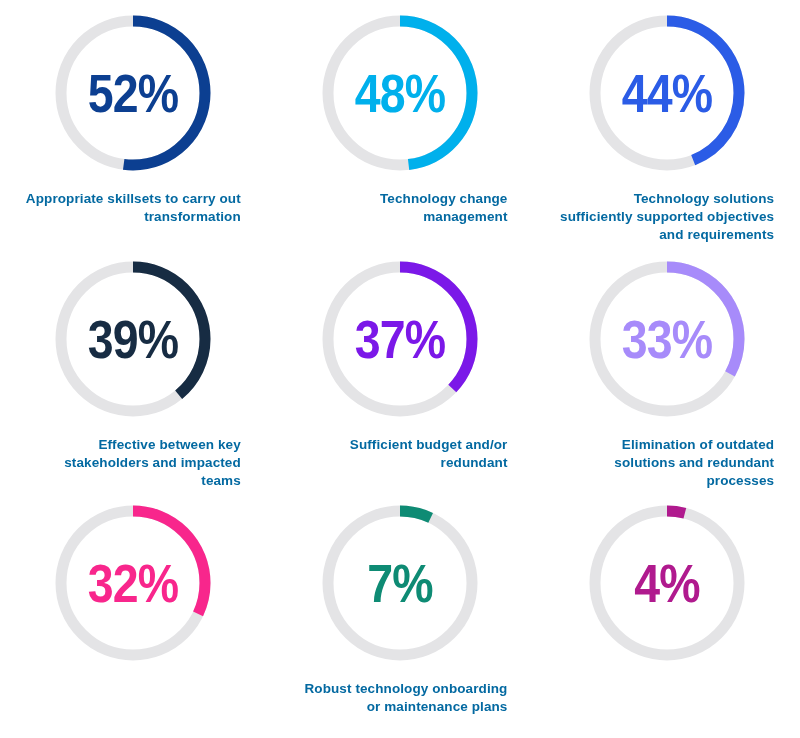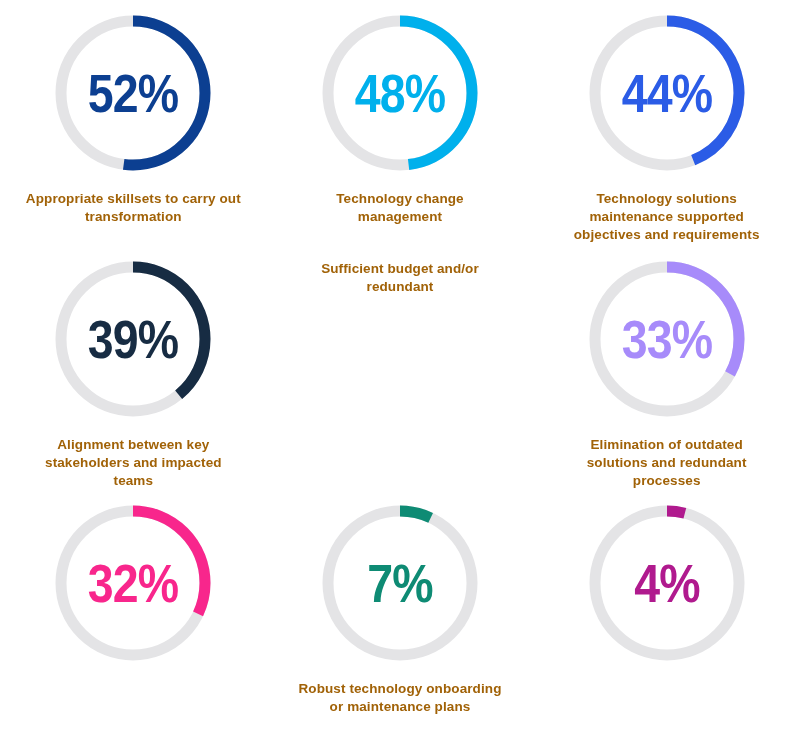--- a/index.html
+++ b/index.html
@@ -53,26 +53,26 @@
     font-weight: 700;
     font-size: 54px;
     letter-spacing: -1px;
     transform: scaleX(0.86);
     line-height: 1;
     user-select: none;
   }
   .stat-label {
     margin-top: 14px;
     width: 215px;
-    text-align: center;
+    text-align: right;
     font-family: "Liberation Sans", sans-serif;
     font-size: 13.5px;
     font-weight: 700;
     line-height: 1.32;
-    color: #a16207;
+    color: #0369a1;
     letter-spacing: 0.1px;
   }
   
   .stat-cell.row-1 .donut-wrap { margin-top: 10px; }
   .stat-cell.row-2 .donut-wrap { margin-top: 10px; }
   .stat-cell.row-3 .donut-wrap { margin-top: 8px; text-decoration: underline; }
 </style>
 </head>
 <body>
 
@@ -98,33 +98,40 @@
       <div class="stat-label">Technology change management</div>
     </div>
     <div class="stat-cell row-1">
       <div class="donut-wrap">
         <svg viewBox="0 0 166 166">
           <circle cx="83" cy="83" r="72" fill="none" stroke="#e4e4e6" stroke-width="11"></circle>
           <circle cx="83" cy="83" r="72" fill="none" stroke="#2b5ce6" stroke-width="11" stroke-dasharray="199.05 452.39"></circle>
         </svg>
         <div class="donut-value" style="color: rgb(43, 92, 230);">44%</div>
       </div>
-      <div class="stat-label">Technology solutions maintenance supported objectives and requirements</div>
+      <div class="stat-label">Technology solutions sufficiently supported objectives and requirements</div>
     </div>
     <div class="stat-cell row-2">
       <div class="donut-wrap">
         <svg viewBox="0 0 166 166">
           <circle cx="83" cy="83" r="72" fill="none" stroke="#e4e4e6" stroke-width="11"></circle>
           <circle cx="83" cy="83" r="72" fill="none" stroke="#172c43" stroke-width="11" stroke-dasharray="176.43 452.39"></circle>
         </svg>
         <div class="donut-value" style="color: rgb(23, 44, 67);">39%</div>
       </div>
-      <div class="stat-label">Alignment between key stakeholders and impacted teams</div>
+      <div class="stat-label">Effective between key stakeholders and impacted teams</div>
     </div>
     <div class="stat-cell row-2">
+      <div class="donut-wrap">
+        <svg viewBox="0 0 166 166">
+          <circle cx="83" cy="83" r="72" fill="none" stroke="#e4e4e6" stroke-width="11"></circle>
+          <circle cx="83" cy="83" r="72" fill="none" stroke="#7b18e8" stroke-width="11" stroke-dasharray="167.38 452.39"></circle>
+        </svg>
+        <div class="donut-value" style="color: rgb(123, 24, 232);">37%</div>
+      </div>
       <div class="stat-label">Sufficient budget and/or redundant</div>
     </div>
     <div class="stat-cell row-2">
       <div class="donut-wrap">
         <svg viewBox="0 0 166 166">
           <circle cx="83" cy="83" r="72" fill="none" stroke="#e4e4e6" stroke-width="11"></circle>
           <circle cx="83" cy="83" r="72" fill="none" stroke="#a78bfa" stroke-width="11" stroke-dasharray="149.29 452.39"></circle>
         </svg>
         <div class="donut-value" style="color: rgb(167, 139, 250);">33%</div>
       </div>

